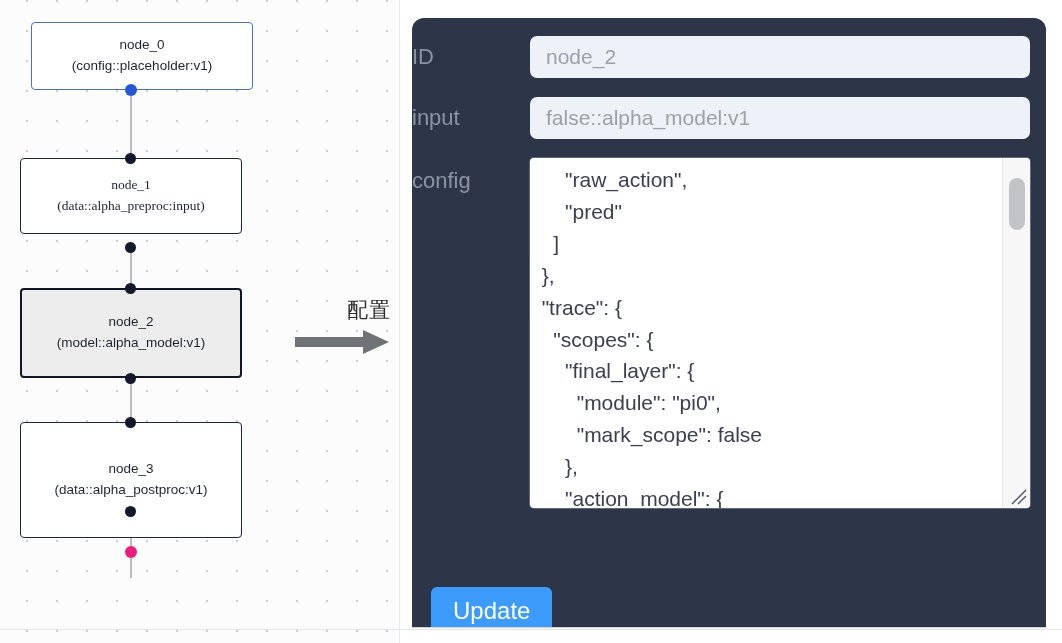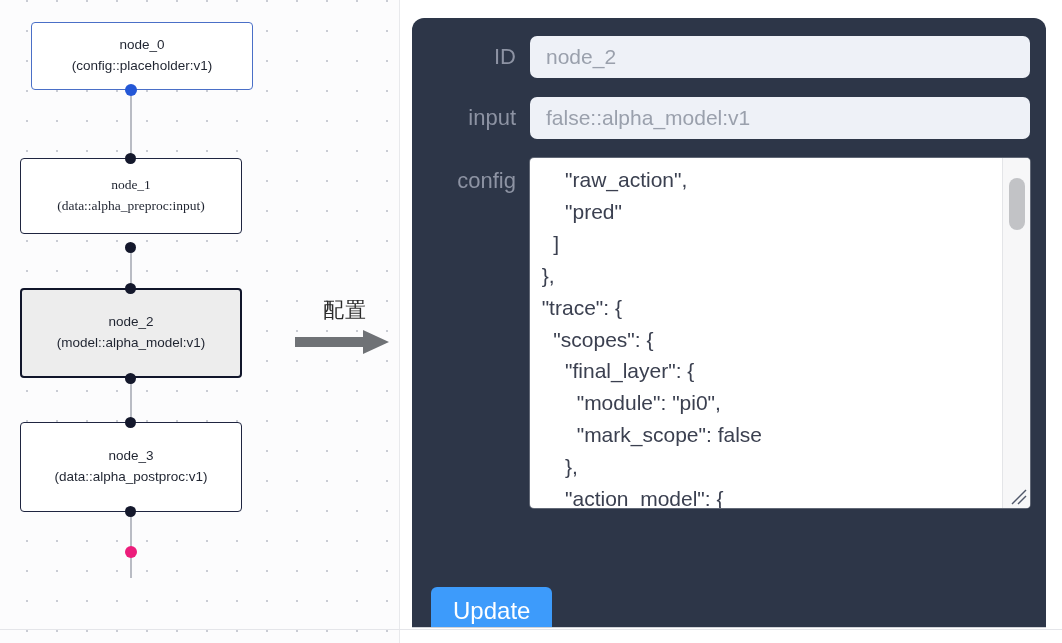--- a/index.html
+++ b/index.html
@@ -57,36 +57,36 @@
     background:#14182c; z-index:5;
   }
   .handle.blue { background:#2457d6; width:12px; height:12px; }
   .handle.pink { background:#ec1d7b; width:12px; height:12px; }
 
   
   .arrow-group { position:absolute; left:295px; top:296px; z-index:6; }
   .arrow-label {
     font-size: 21px; color:#2b2b2b; letter-spacing:1px;
     font-family: "DejaVu Sans", "Liberation Sans", sans-serif;
-    text-align:center; padding-left:4px;
+    text-align:right; padding-left:4px;
   }
   .arrow-svg { display:block; margin-top:4px; }
 
   
   .panel {
     position:absolute; left:412px; top:18px; width:634px; height:609px;
     background:#2d3648;
     border-radius: 12px 12px 0 0;
     padding: 18px 0 0 0;
     z-index: 4;
     overflow: hidden;
   }
   .field-row { display:flex; align-items:center; margin-bottom:19px; }
   .field-label {
-    width:118px; text-align:right; padding-right:14px;
+    width:118px; padding-right:14px;
     color:#8d93a3; font-size:22px; line-height:1;
   }
   .field-input {
     flex:1; margin-right:16px;
     background:#eef1f7; border:none; border-radius:7px;
     color:#9aa0ac; font-size:21px;
     padding:10px 16px;
     height:42px;
     display:flex; align-items:center;
     outline:none;
@@ -167,21 +167,21 @@
     <div class="handle" style="left:125px; top:153px;"></div>
     <div class="handle" style="left:125px; top:242px;"></div>
 
     <div class="node sel" style="left:20px; top:288px; width:222px; height:90px;">
       <span class="nm">node_2</span>
       <span class="ty">(model::alpha_model:v1)</span>
     </div>
     <div class="handle" style="left:125px; top:283px;"></div>
     <div class="handle" style="left:125px; top:373px;"></div>
 
-    <div class="node" style="left:20px; top:422px; width:222px; height:90px;">
+    <div class="node" style="left:20px; top:422px; width:222px; height:116px;">
       <span class="nm">node_3</span>
       <span class="ty">(data::alpha_postproc:v1)</span>
     </div>
     <div class="handle" style="left:125px; top:417px;"></div>
     <div class="handle" style="left:125px; top:506px;"></div>
 
     <div class="handle pink" style="left:125px; top:546px;"></div>
   </div>
 
   <div class="arrow-group">

